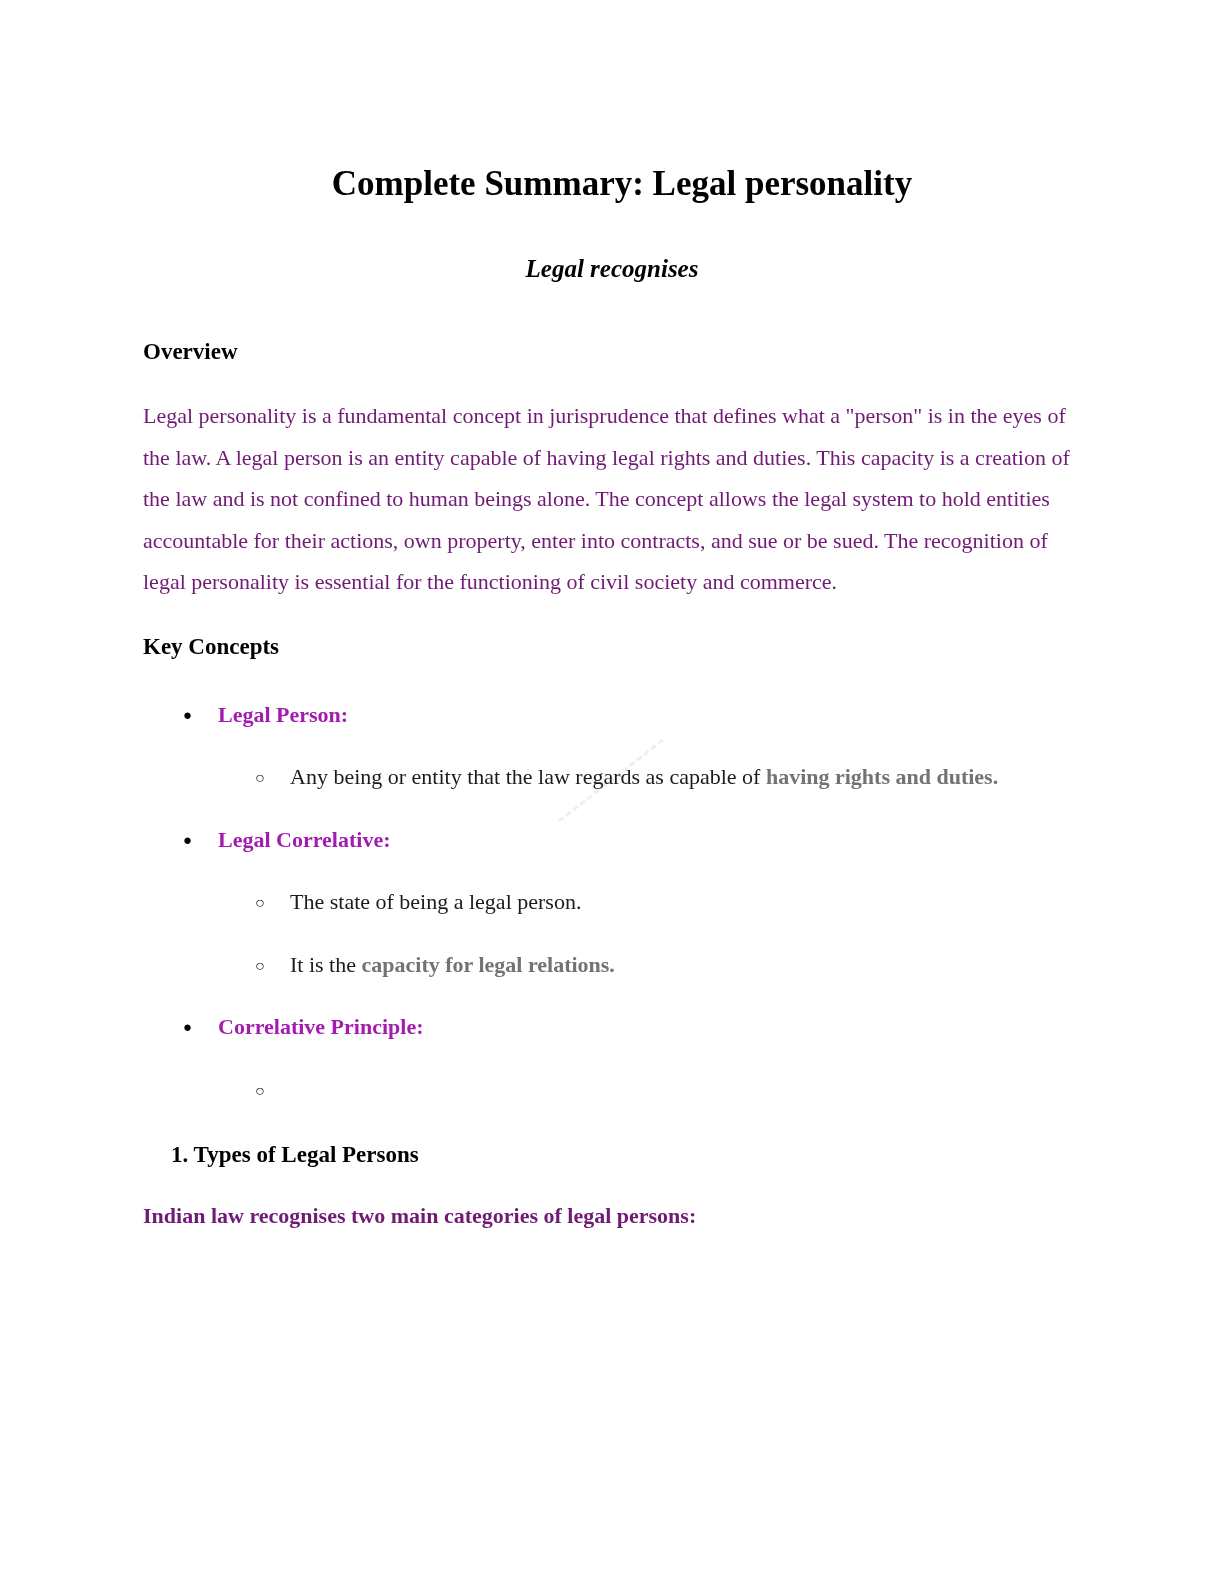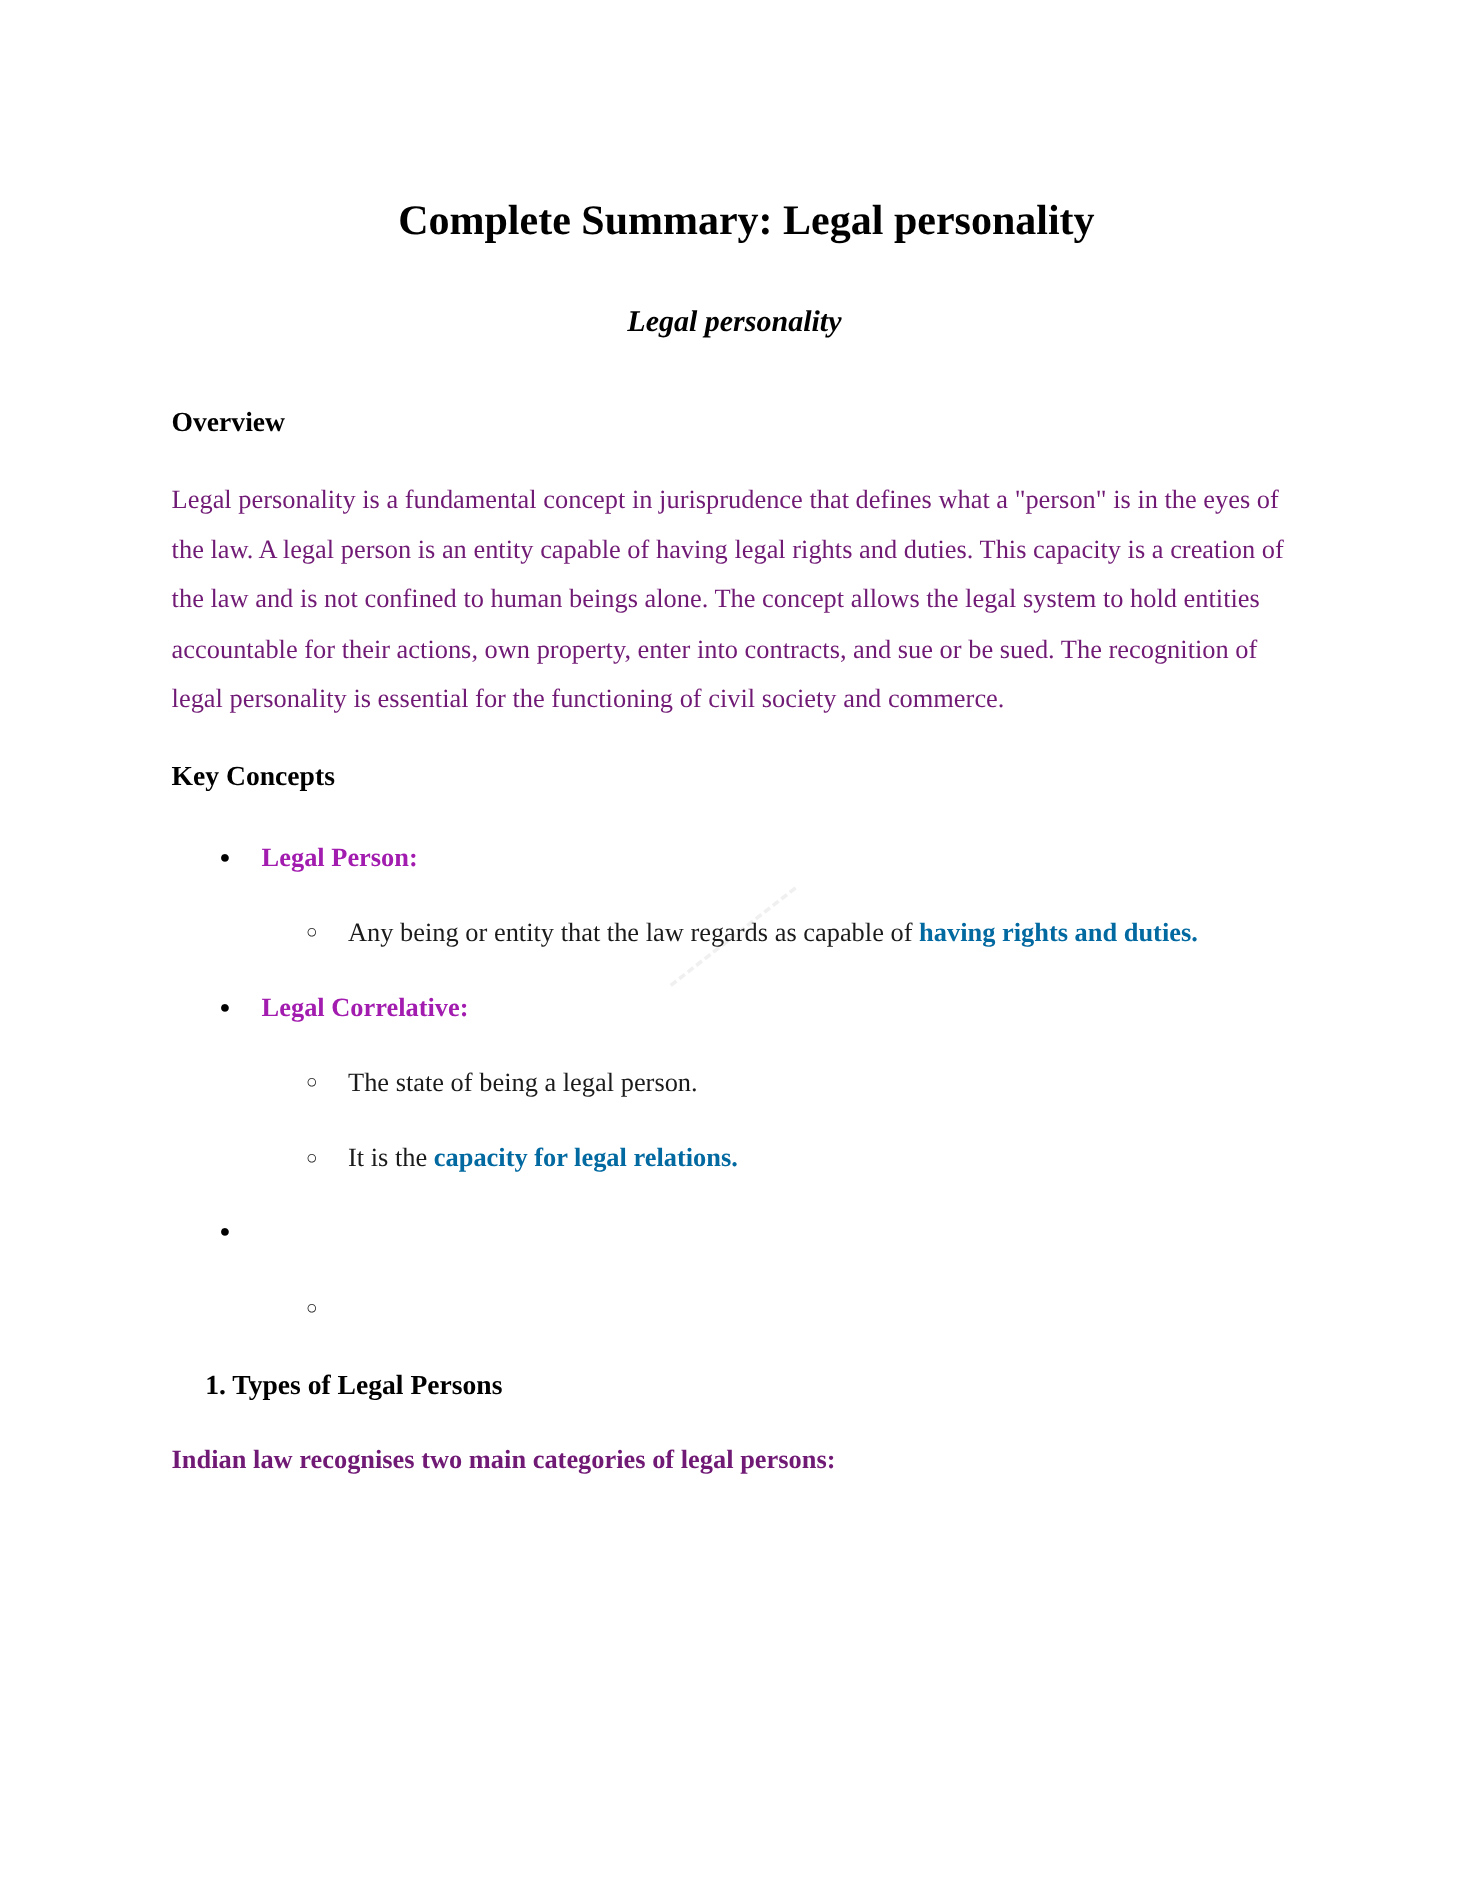--- a/index.html
+++ b/index.html
@@ -83,42 +83,42 @@
     font-size: 16px;
     line-height: 41.5px;
     padding-top: 1px;
     color: #1b1b1b;
   }
   .li2 .txt {
     font-size: 22px;
     line-height: 41.5px;
     color: #1b1b1b;
   }
-  .li2 .txt b { color: #0369a1; }
+  .li2 .txt b { color: #737373; }
   .watermark {
     position: absolute;
     left: 558px;
     top: 820px;
     width: 132px;
     height: 0;
     border-top: 3px dashed rgba(90, 90, 90, 0.09);
     transform: rotate(-38deg);
     transform-origin: 0 0;
     pointer-events: none;
   }
 </style>
 </head>
 <body>
 
 <div class="page">
 
   <div class="watermark"></div>
 
   <h1 class="doc-title">Complete Summary: Legal personality</h1>
-  <h2 class="doc-subtitle">Legal personality</h2>
+  <h2 class="doc-subtitle">Legal recognises</h2>
 
   <div class="content">
 
     <h3 class="h-section h-overview">Overview</h3>
     <p class="body-par">Legal personality is a fundamental concept in jurisprudence that defines what a "person" is in the eyes of the law. A legal person is an entity capable of having legal rights and duties. This capacity is a creation of the law and is not confined to human beings alone. The concept allows the legal system to hold entities accountable for their actions, own property, enter into contracts, and sue or be sued. The recognition of legal personality is essential for the functioning of civil society and commerce.</p>
 
     <h3 class="h-section h-concepts">Key Concepts</h3>
 
     <div class="li1 li1-first">
       <span class="bullet">●</span>
@@ -137,20 +137,21 @@
       <span class="bullet">○</span>
       <span class="txt"><span>The state of being a legal person.</span><b></b></span>
     </div>
     <div class="li2">
       <span class="bullet">○</span>
       <span class="txt"><span>It is the </span><b>capacity for legal relations.</b></span>
     </div>
 
     <div class="li1">
       <span class="bullet">●</span>
+      <span class="term">Correlative Principle:</span>
     </div>
     <div class="li2">
       <span class="bullet">○</span>
     </div>
 
     <h3 class="h-section h-types">1. Types of Legal Persons</h3>
     <p class="body-par" style="margin-top:25px;font-weight:bold;">Indian law recognises two main categories of legal persons:</p>
 
   </div>
 </div>

